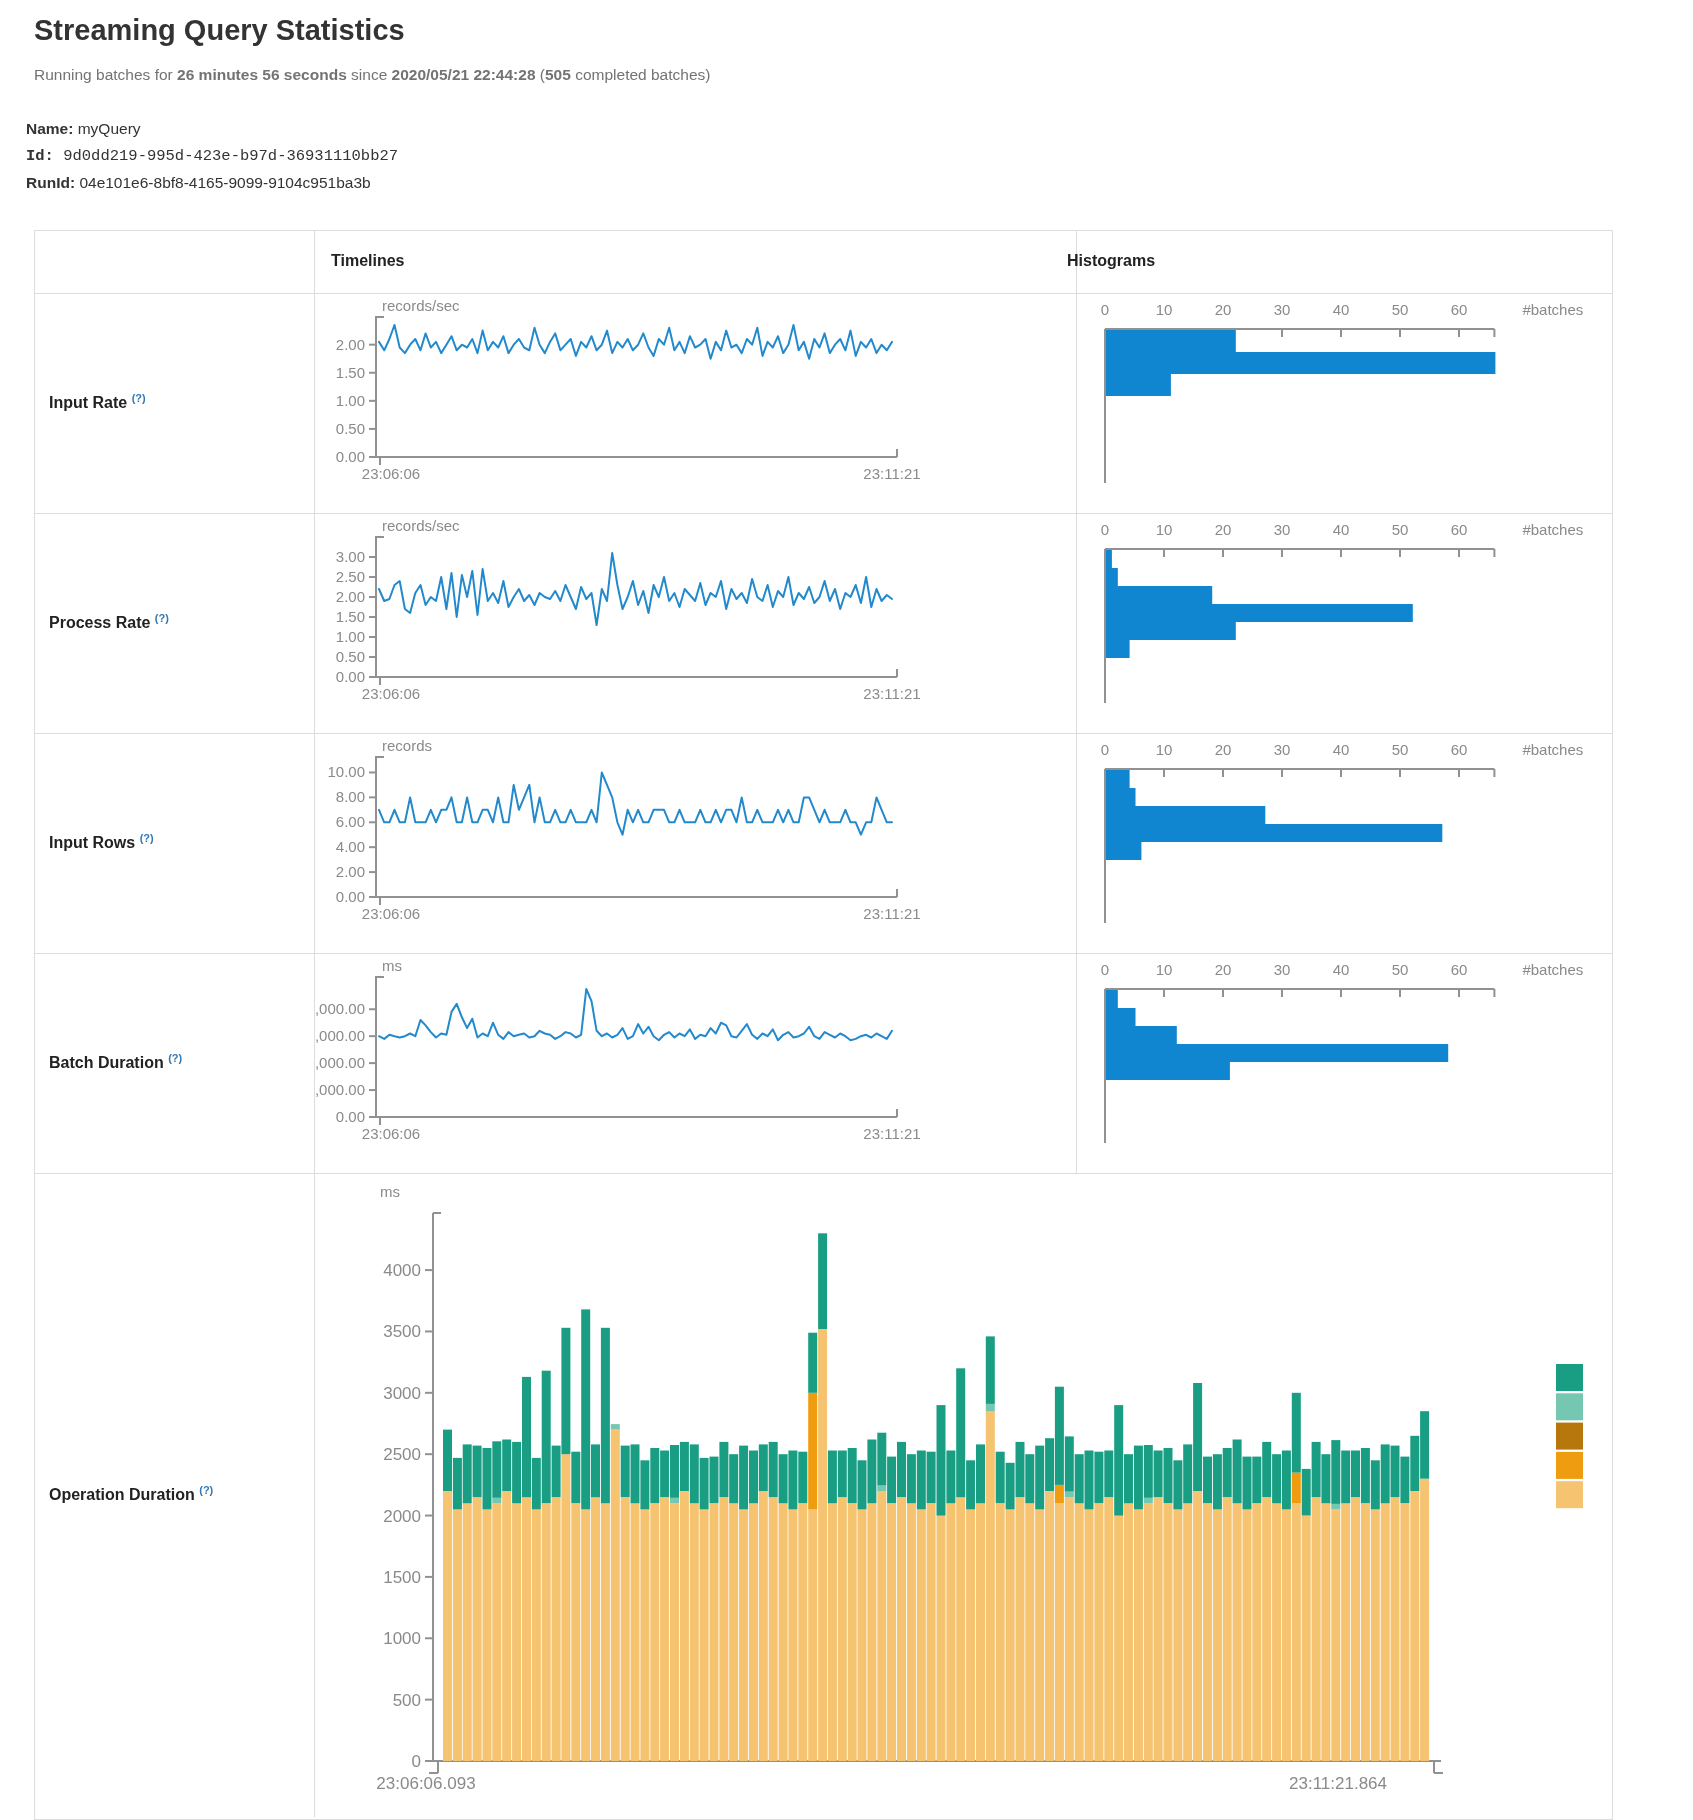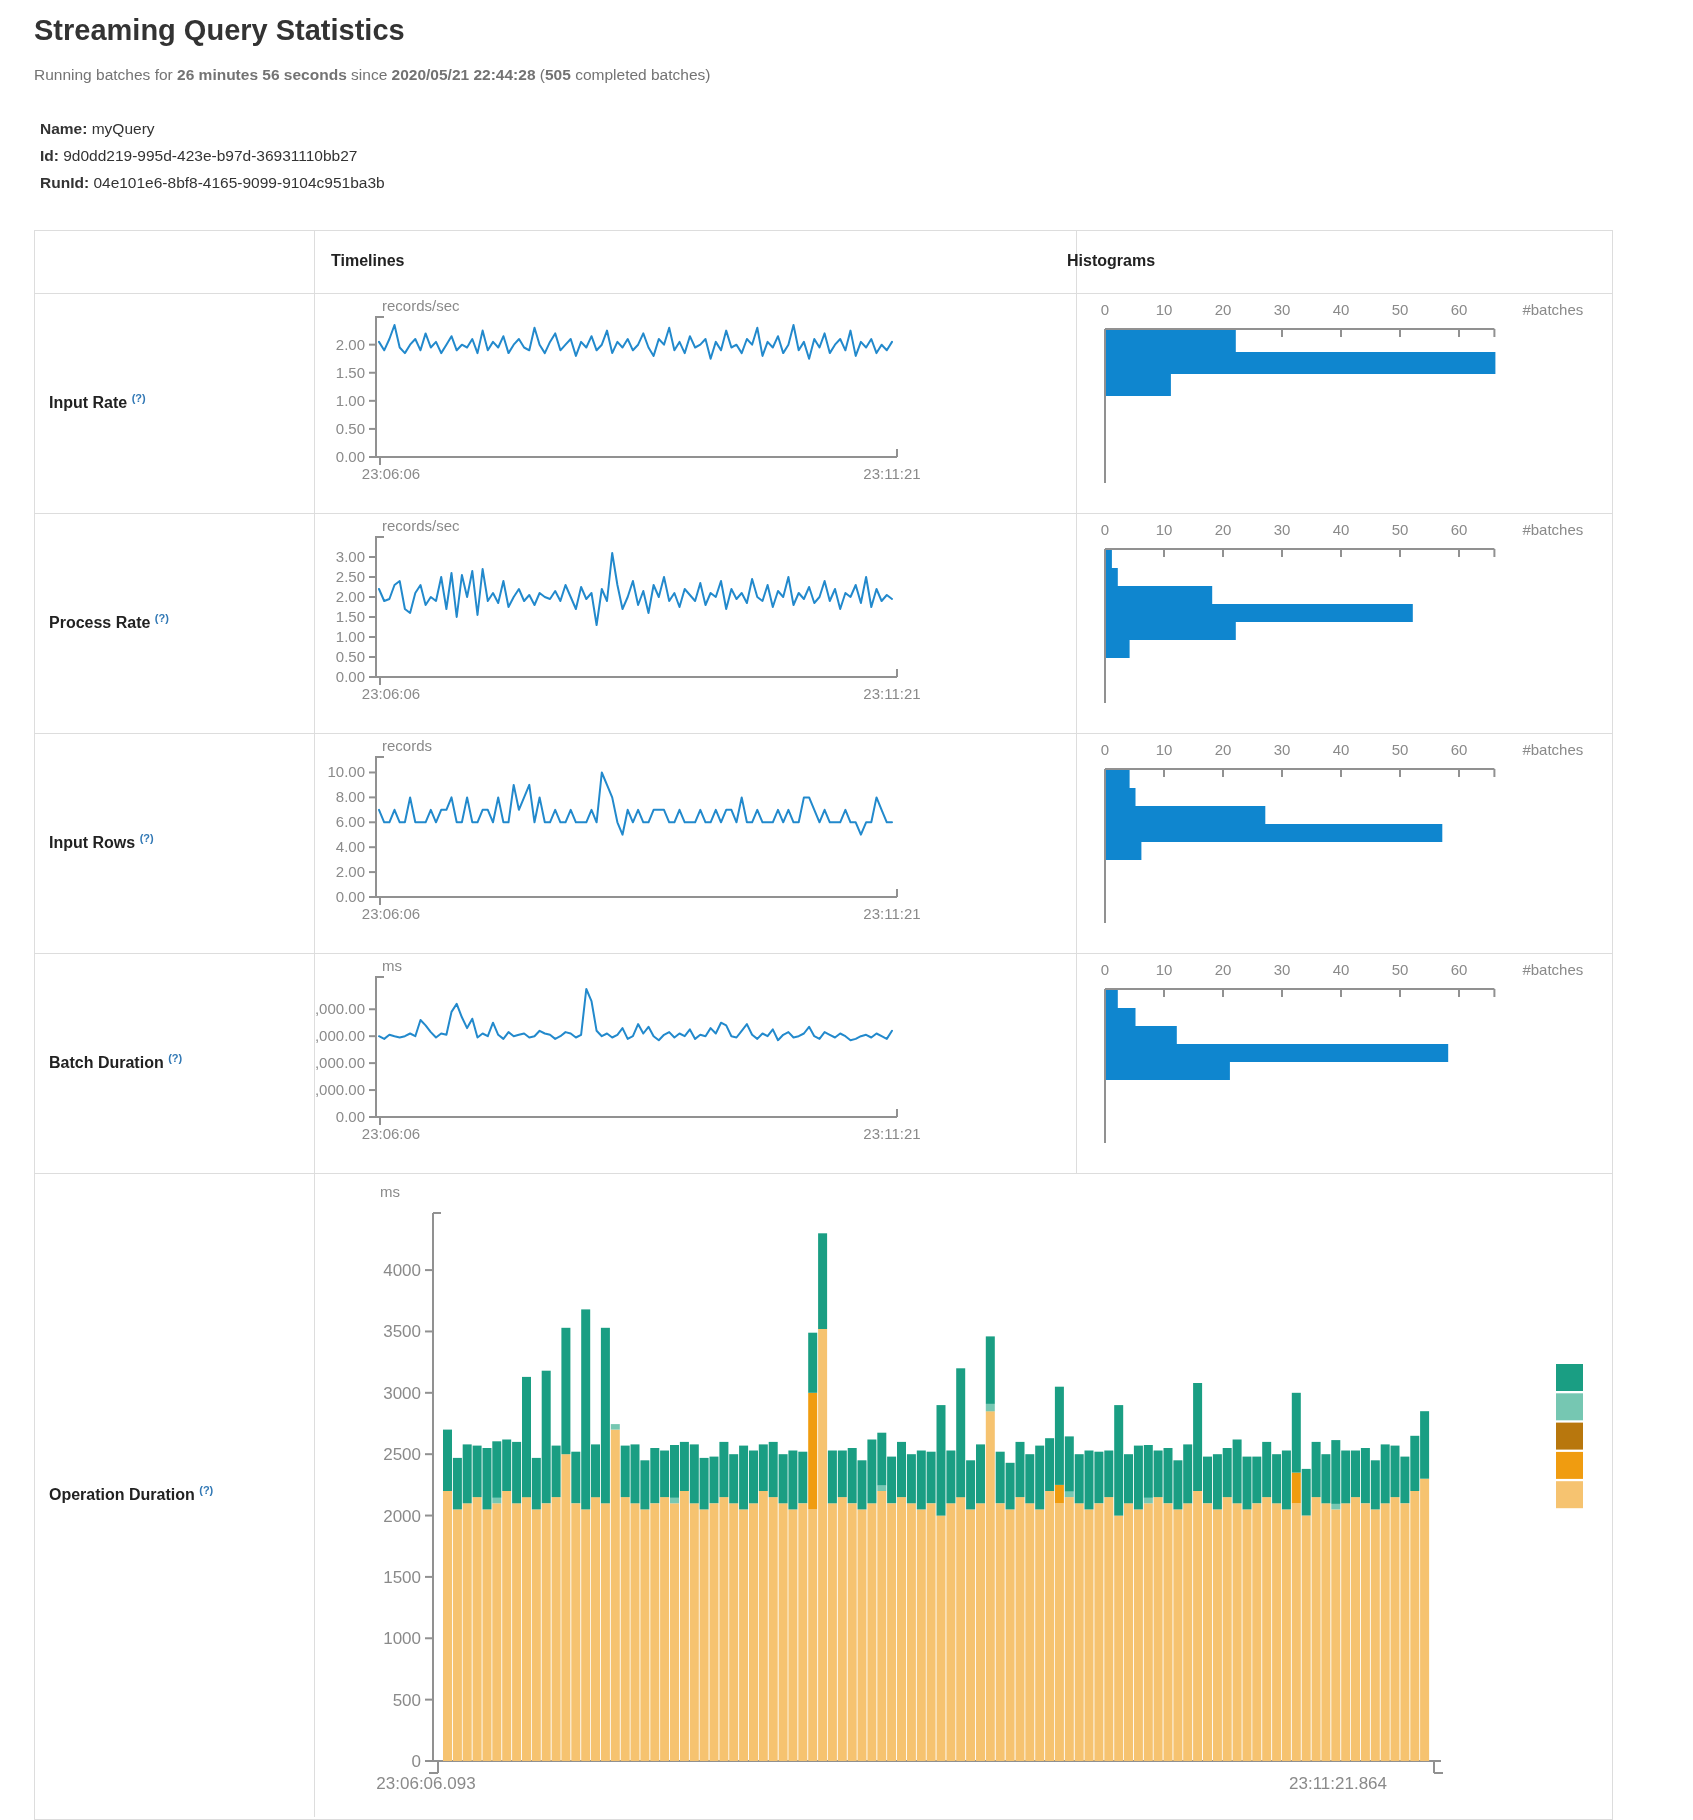--- a/index.html
+++ b/index.html
@@ -1,23 +1,23 @@
 <!DOCTYPE html>
 <html><head>
 <meta charset="utf-8">
 <style>
   html,body{margin:0;padding:0;background:#fff;}
   body{font-family:"Liberation Sans","DejaVu Sans",sans-serif;color:#333;width:1693px;height:1820px;position:relative;overflow:hidden;}
   .abs{position:absolute;margin-left:20px;}
   #page-title{left:14px;top:14px;font-size:29px;font-weight:bold;color:#333;}
   #subtitle{left:14px;top:66px;font-size:15.5px;color:#737373;}
   #subtitle .b{font-weight:bold;}
-  .meta-line{left:20px;font-size:15.5px;color:#333;}
+  .meta-line{left:6px;font-size:15.5px;color:#333;}
   .meta-line .b{font-weight:bold;}
-  #meta-name{top:120px;} #meta-id{top:147px;} #meta-runid{top:174px;}
+  #meta-name{top:120px;} #meta-id{top:147px;font-family:Liberation Mono, monospace;} #meta-runid{top:174px;}
   #tbl{left:14px;top:230px;width:1577px;height:1588px;border:1px solid #ddd;background:#fff;}
   .hline{position:absolute;left:0;width:100%;height:1px;background:#ddd;}
   .vline{position:absolute;top:0;width:1px;background:#ddd;}
   .colhead{position:absolute;font-size:16px;font-weight:bold;color:#222;}
   .rowlabel{position:absolute;left:14px;width:255px;font-size:16px;font-weight:bold;color:#222;}
   .rowlabel sup{color:#3178b5;font-size:11px;font-weight:bold;cursor:pointer;}
   svg{position:absolute;display:block;}
   svg text{font-family:"Liberation Sans","DejaVu Sans",sans-serif;}
   .ax-txt{font-size:15px;fill:#8a8a8a;}
   .ax-txt-lg{font-size:17px;fill:#8a8a8a;}

